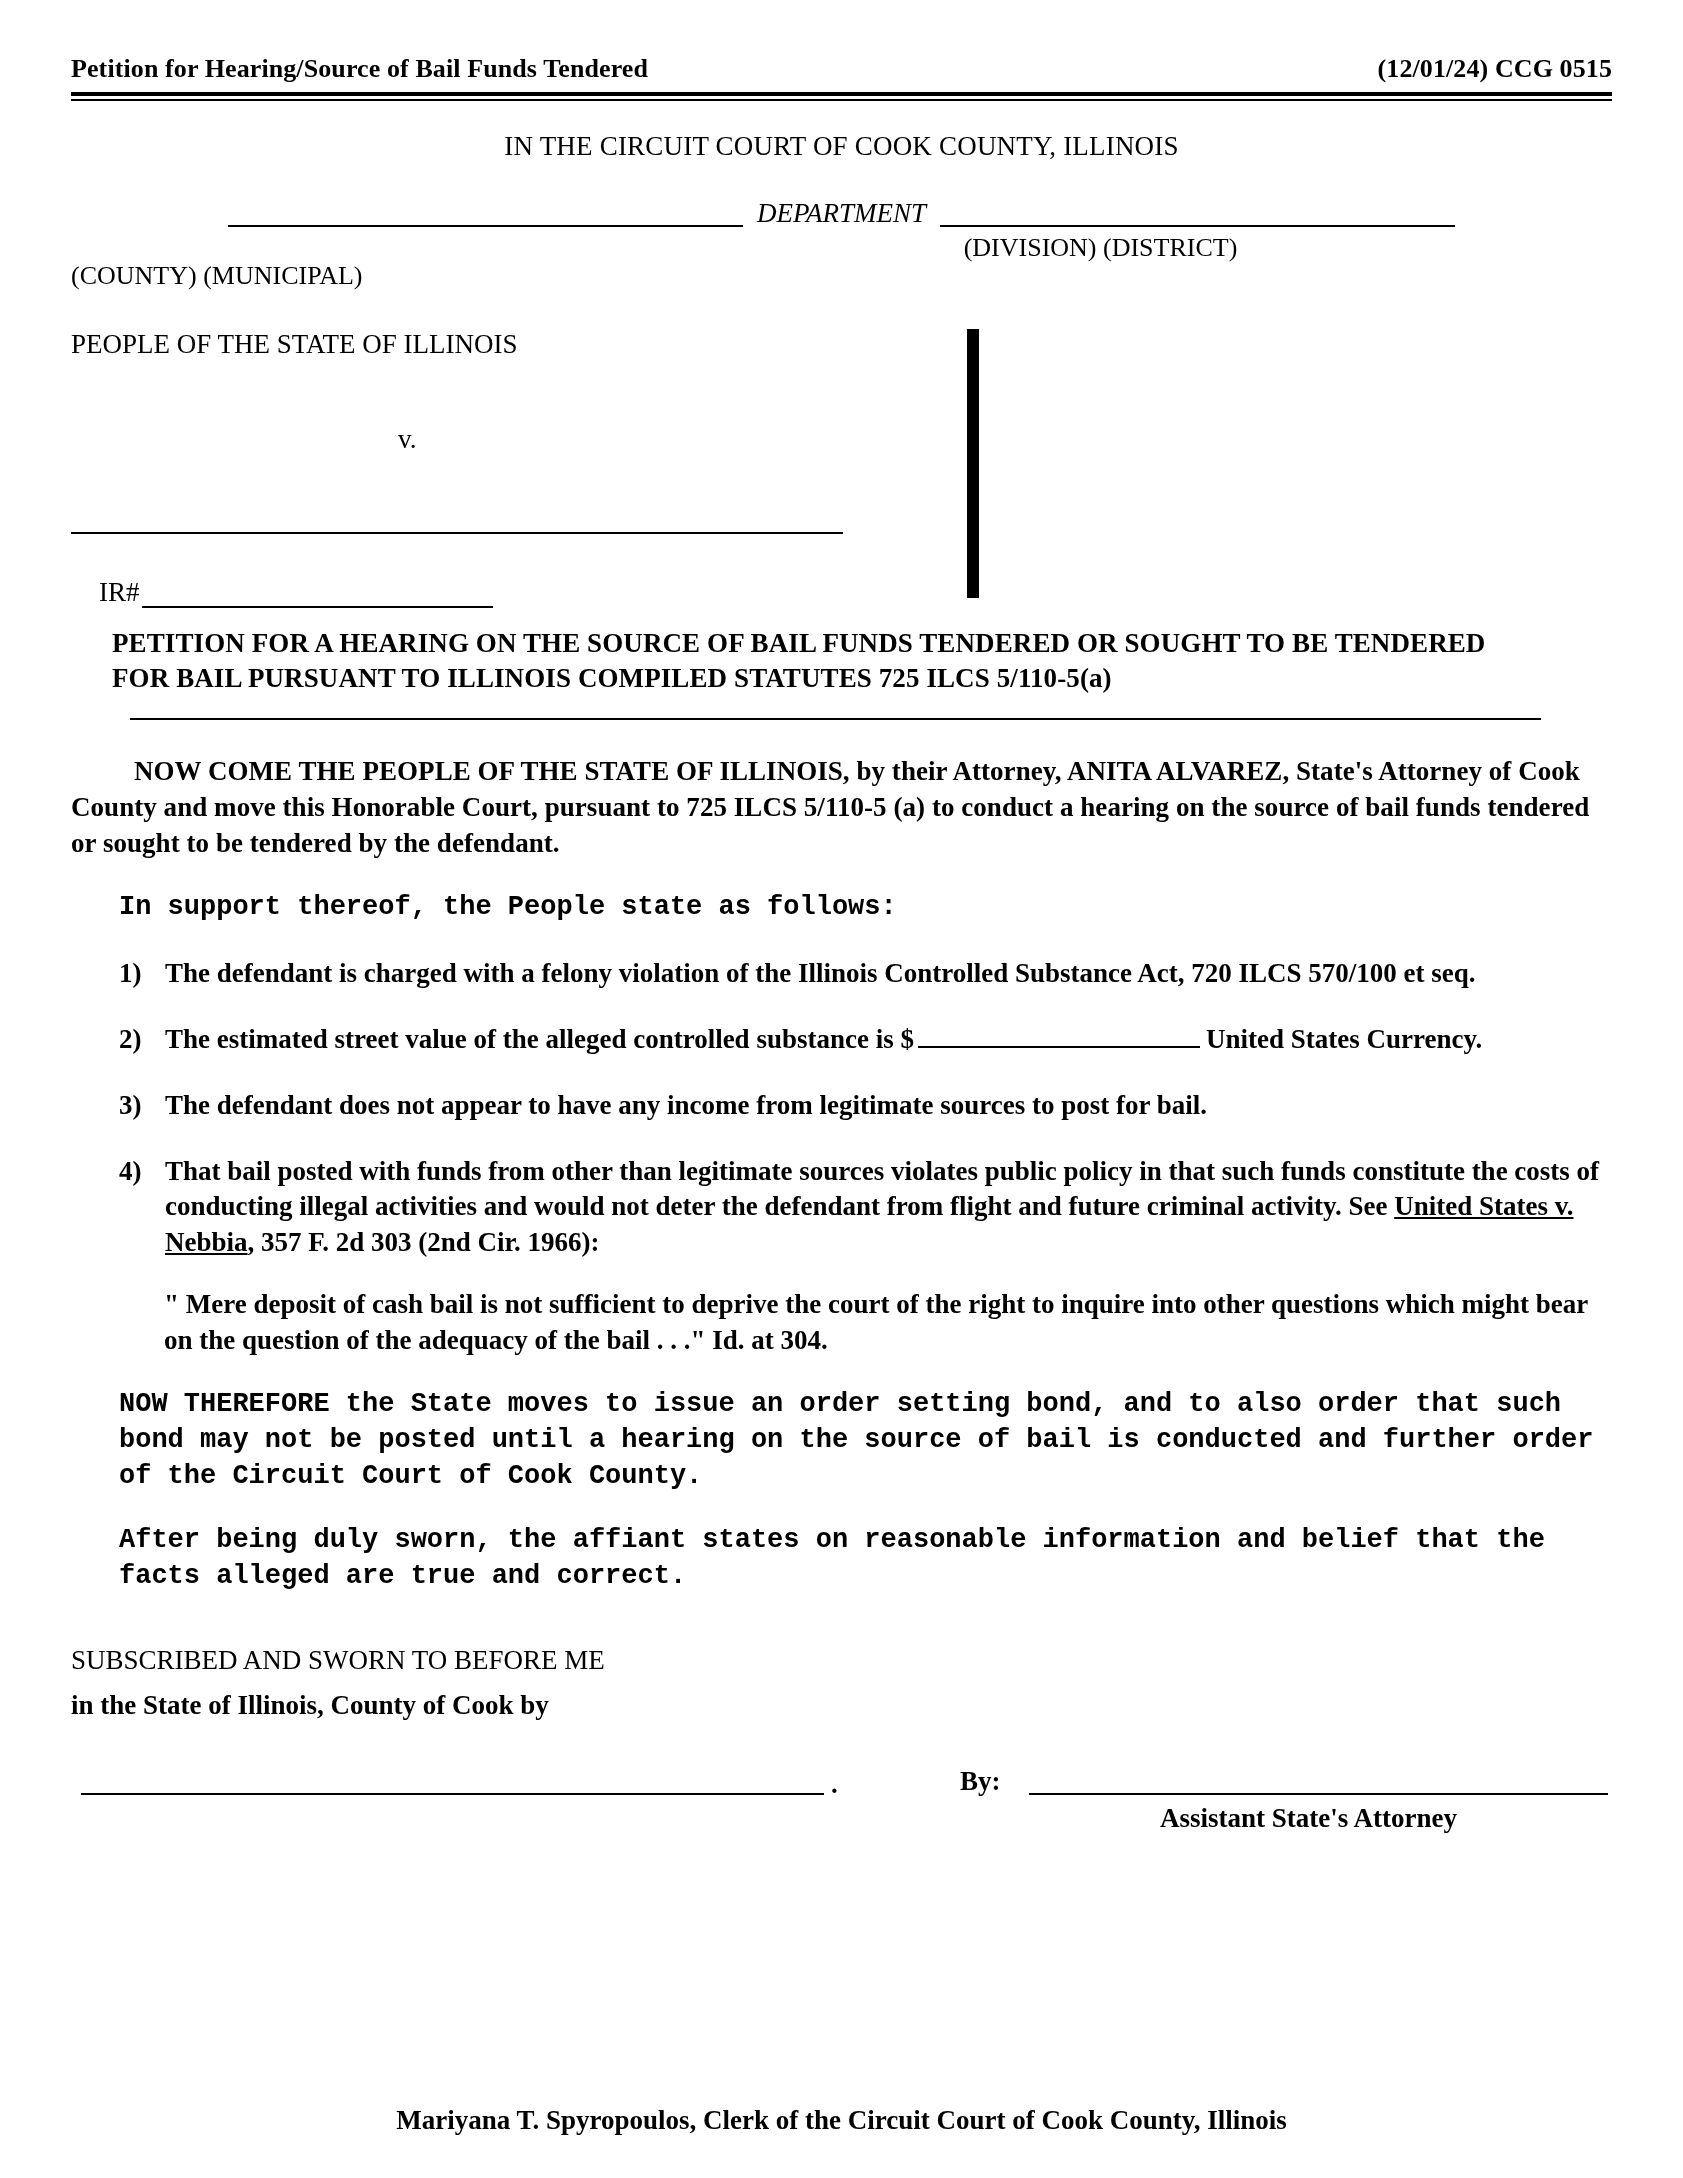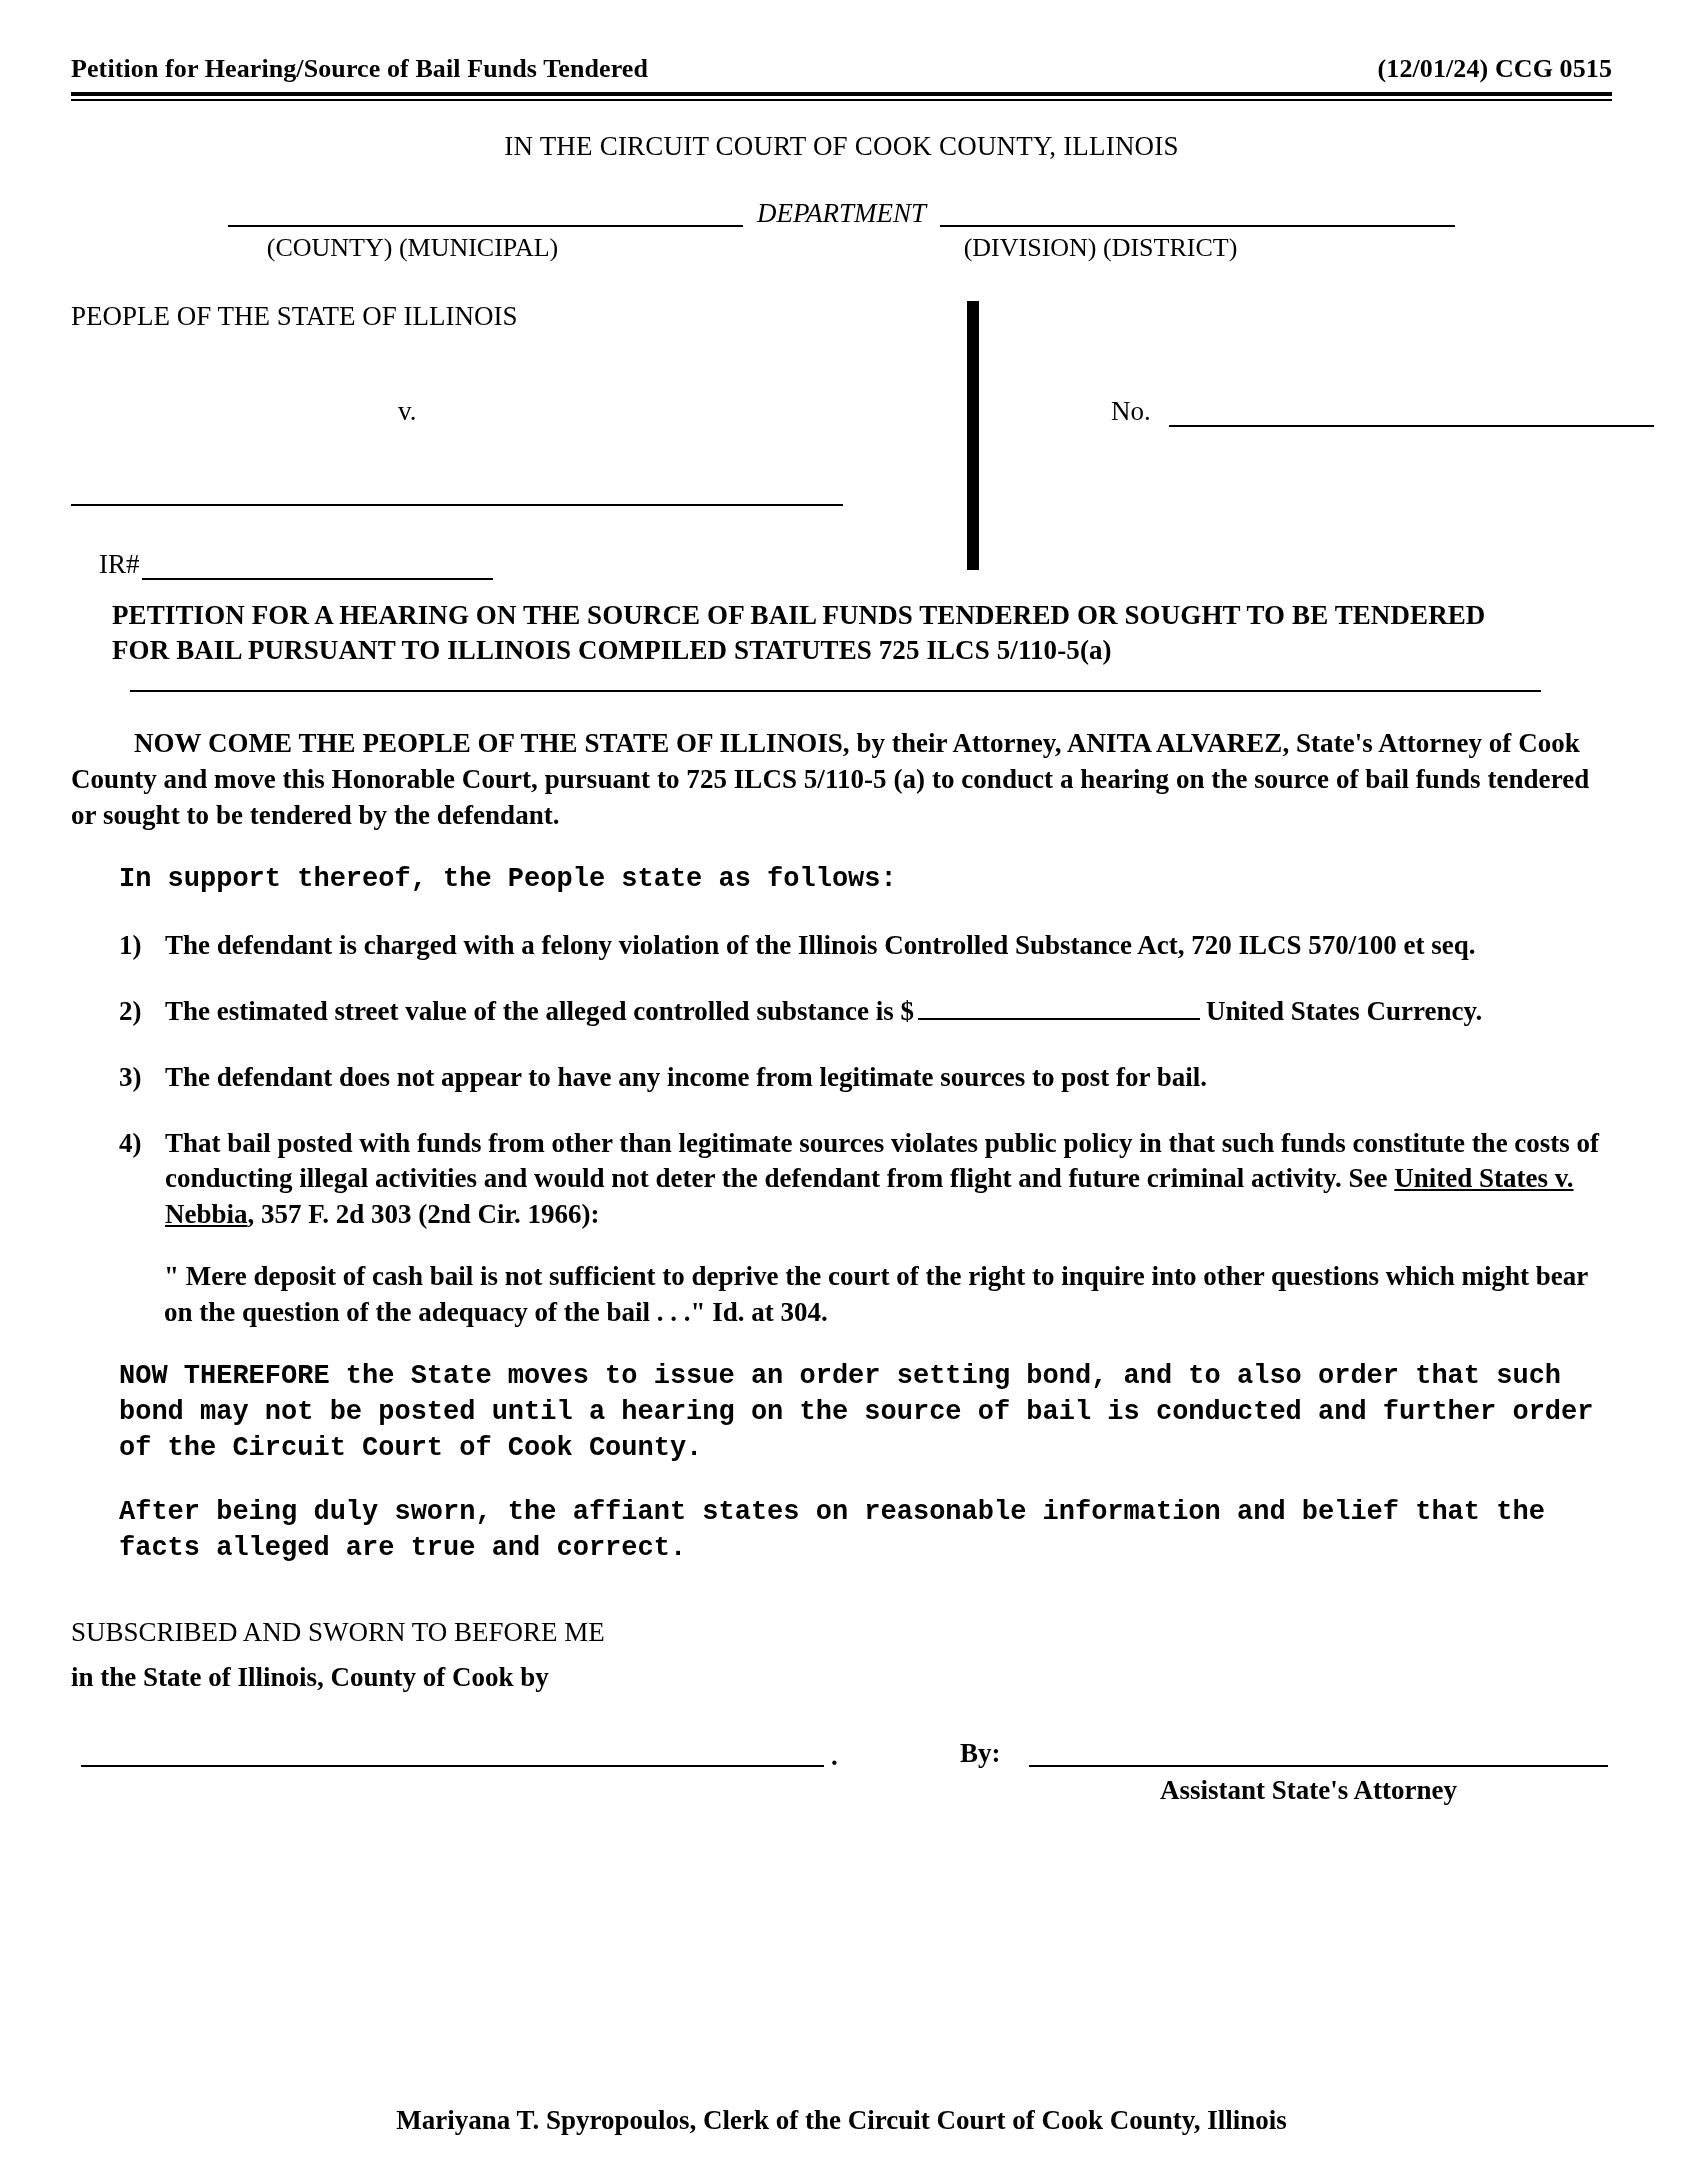--- a/index.html
+++ b/index.html
@@ -72,21 +72,22 @@
     border-bottom: 2px solid #000;
     height: 26px;
   }
   .dept-labels {
     margin-top: 6px;
     display: flex;
     font-size: 26px;
   }
   .dept-labels .left {
     width: 683px;
-    text-align: center;
+    text-align: left;
+    margin-top: 28px;
   }
   .dept-labels .right {
     width: 693px;
     text-align: center;
   }
 
   
   .caption {
     position: relative;
     margin-top: 38px;
@@ -340,24 +341,20 @@
 
   <div class="caption">
     <div class="people-line">PEOPLE OF THE STATE OF ILLINOIS</div>
     <div class="v-line">v.</div>
     <div class="def-blank"></div>
     <div class="ir-row">
       <span class="ir-label">IR#</span>
       <span class="ir-blank"></span>
     </div>
     <div class="caption-bar"></div>
-    <div class="no-row">
-      <span>No.</span>
-      <span class="no-blank"></span>
-    </div>
   </div>
 
   <div class="petition-heading">PETITION FOR A HEARING ON THE SOURCE OF BAIL FUNDS TENDERED OR SOUGHT TO BE TENDERED FOR BAIL PURSUANT TO ILLINOIS COMPILED STATUTES 725 ILCS 5/110-5(a)</div>
   <div class="heading-rule"></div>
 
   <div class="body-text indent-first">NOW COME THE PEOPLE OF THE STATE OF ILLINOIS, by their Attorney, ANITA ALVAREZ, State's Attorney of Cook County and move this Honorable Court, pursuant to 725 ILCS 5/110-5 (a) to conduct a hearing on the source of bail funds tendered or sought to be tendered by the defendant.</div>
 
   <div class="para">In support thereof, the People state as follows:</div>
 
   <ol class="items">

